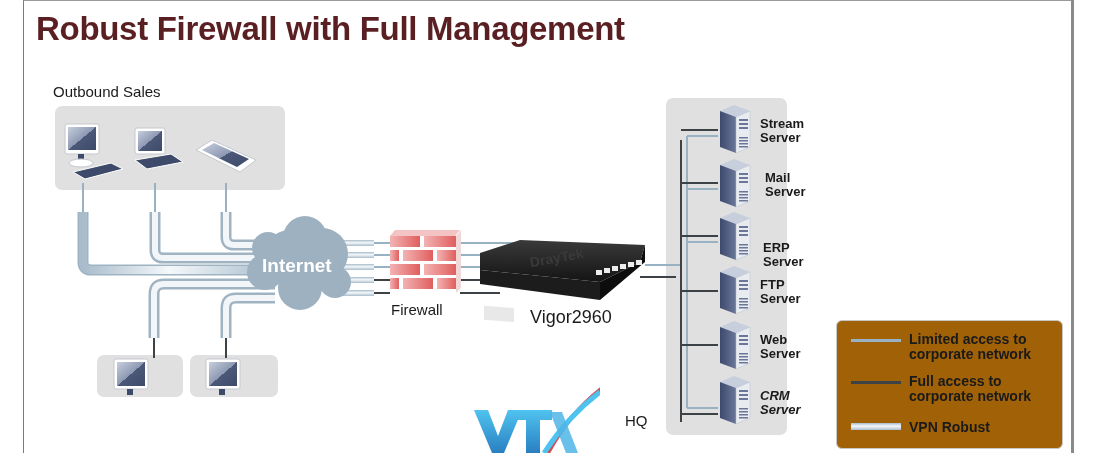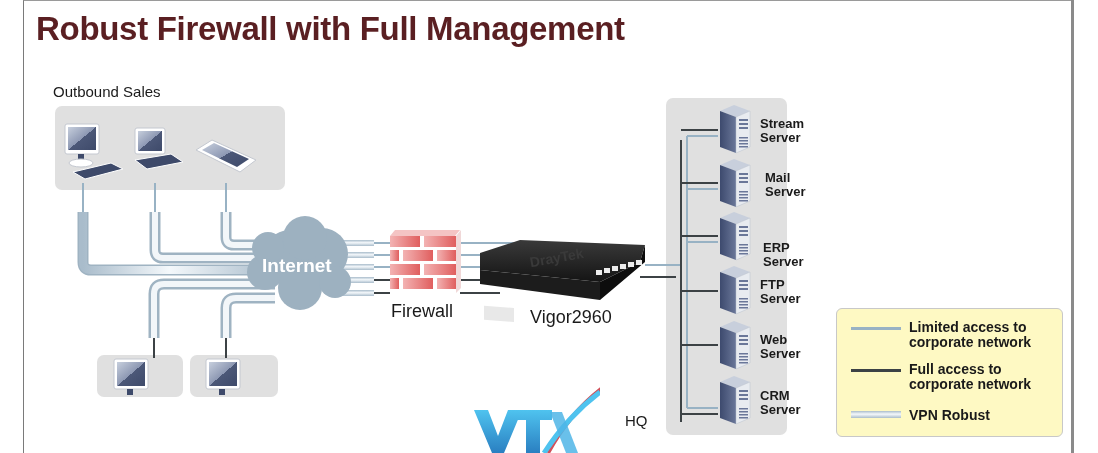--- a/index.html
+++ b/index.html
@@ -8,26 +8,26 @@
   .frame { position:absolute; left:23px; top:0; width:1050px; height:453px;
            border-left:1px solid #7a7a7a; border-top:1px solid #9a9a9a; box-sizing:border-box; }
   .rbar { position:absolute; left:1071px; top:0; width:3px; height:453px; background:#8a8a8a; }
   .title { position:absolute; left:36px; top:10px; font-size:33px; font-weight:bold;
            color:#5a1f22; letter-spacing:-0.3px; white-space:nowrap; }
   .lbl { position:absolute; font-weight:normal; color:#1a1a1a; white-space:nowrap; }
   .group-label { left:53px; top:83px; font-size:15px; }
   .panel { position:absolute; background:#e0e0e0; border-radius:7px; }
   svg.diagram { position:absolute; left:0; top:0; }
   .cloud-text { position:absolute; left:262px; top:255px; font-size:19px; font-weight:bold; color:#ffffff;text-align:right; }
-  .fw-label { left:391px; top:301px; font-size:18px; }
+  .fw-label { left:391px; top:301px; font-size:15px; }
   .router-label { left:530px; top:307px; font-size:18px; }
   .srv { position:absolute; font-size:13px; font-weight:bold; color:#1a1a1a; line-height:14px; }
   .hq { left:625px; top:412px; font-size:15px; }
-  .legend { position:absolute; left:836px; top:308px; width:227px; height:129px;
-            border:1px solid #c8c8c8; border-radius:6px; background:#fef9c3; box-sizing:border-box; }
+  .legend { position:absolute; left:836px; top:320px; width:227px; height:129px;
+            border:1px solid #c8c8c8; border-radius:6px; background:#a16207; box-sizing:border-box; }
   .leg-item { position:absolute; left:72px; font-size:14px; font-weight:bold; color:#1a1a1a; line-height:15px; }
   .leg-swatch { position:absolute; left:14px; width:50px; }
 </style>
 </head>
 <body>
 
 <div class="frame"></div>
 <div class="rbar"></div>
 
 <div class="title">Robust Firewall with Full Management</div>
@@ -297,21 +297,21 @@
     <div>Server</div>
   </div>
 <div class="srv" style="left:760px;top:278px;">
     <div>FTP</div>
     <div>Server</div>
   </div>
 <div class="srv" style="left:760px;top:333px;">
     <div>Web</div>
     <div>Server</div>
   </div>
-<div class="srv" style="left:760px;top:389px;">
+<div class="srv" style="left:760px;top:389px;font-style:italic;">
     <div>CRM</div>
     <div>Server</div>
   </div>
 
 <svg style="position:absolute;left:470px;top:382px;" width="130" height="71">
   <polygon points="4,28 18,28 28,54 38,28 52,28 34,71 22,71" fill="url(#vtxBlue)"></polygon>
   <polygon points="44,28 82,28 82,38 70,38 70,71 56,71 56,38 44,38" fill="url(#vtxBlue)"></polygon>
   <path d="M78 71 Q100 30 135 4" fill="none" stroke="#d0505a" stroke-width="4"></path>
   <path d="M74 71 Q98 34 130 10" fill="none" stroke="#4fc3ef" stroke-width="5"></path>
   <polygon points="80,30 92,30 108,71 96,71" fill="#4fb5e6" opacity="0.85"></polygon>

